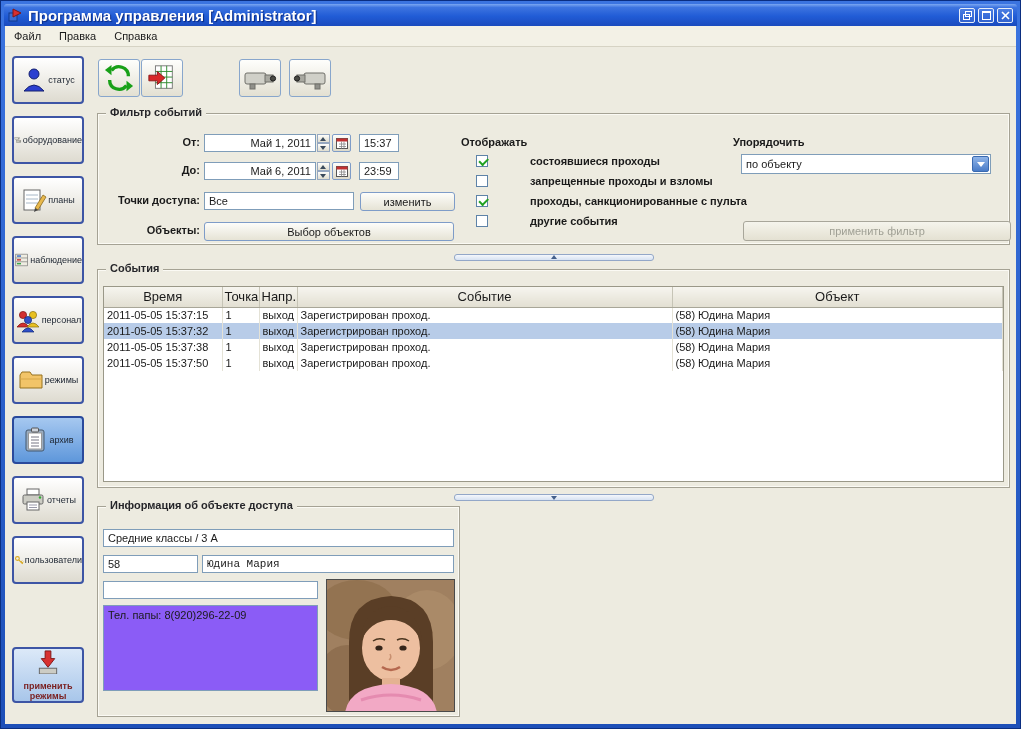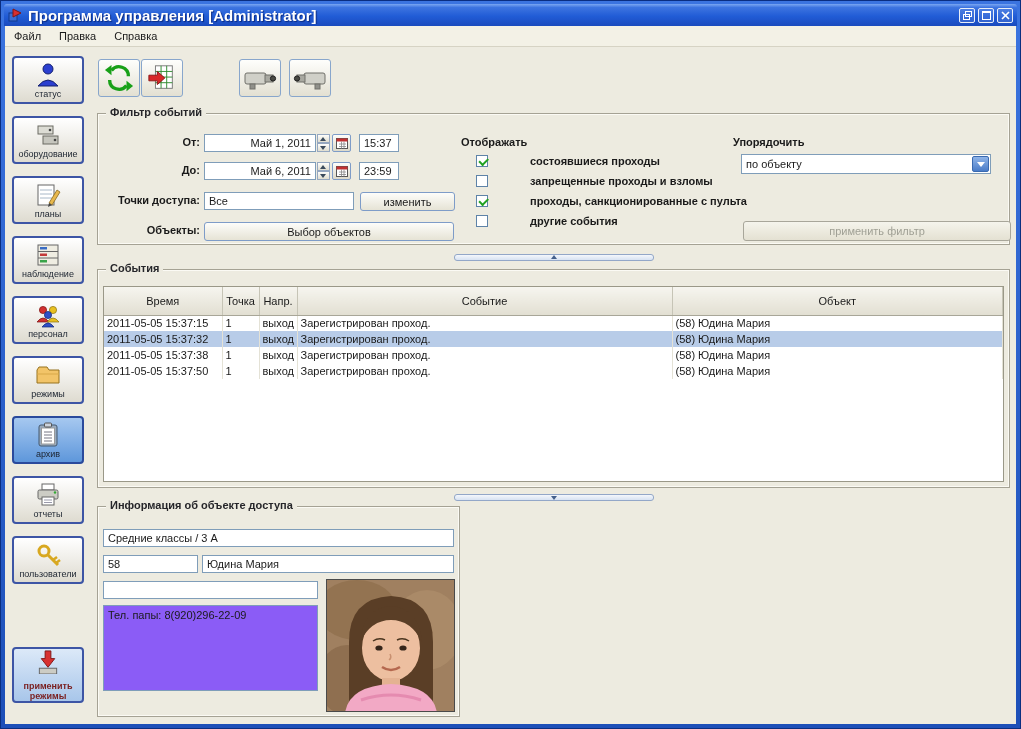--- a/index.html
+++ b/index.html
@@ -47,21 +47,21 @@
   .content { position:absolute; left:4px; top:46px; right:4px; bottom:4px; background:#EDEBE0; }
   
   .sidebar {
     position:absolute; left:0; top:0; width:86px; height:100%;
     padding-top:9px; display:flex; flex-direction:column; align-items:center; gap:12px;
   }
   .side-btn {
     width:72px; height:48px; flex:0 0 48px;
     border:2px solid #3D55A5; border-radius:4px;
     background:linear-gradient(180deg,#FFFFFF,#DEDBD0);
-    display:flex; flex-direction:column; align-items:center; justify-content:center; gap:1px;
+    display:flex; flex-direction:row; align-items:center; justify-content:center; gap:1px;
   }
   .side-btn.selected { background:linear-gradient(180deg,#A6C8F0,#5E97DB); border-color:#2A4A9C; }
   .side-btn .lbl { font-size:9px; color:#1C2430; line-height:10px; text-align:center; }
   .apply-btn {
     position:absolute; left:7px; bottom:21px; width:72px; height:56px;
     border:2px solid #3D55A5; border-radius:4px;
     background:linear-gradient(180deg,#DCE9F8,#A8C6EA);
     display:flex; flex-direction:column; align-items:center; justify-content:center; gap:7px;
   }
   .apply-btn .lbl { font-size:9px; font-weight:bold; color:#7A1F1F; text-align:center; line-height:10px; width:64px; }
@@ -134,21 +134,21 @@
     position:absolute; left:363px; width:200px; height:7px;
     background:linear-gradient(180deg,#F4F7FC,#D7E2F2);
     border:1px solid #93A7C8; border-radius:3px;
   }
   .splitter.up::after { content:""; position:absolute; left:50%; margin-left:-3px; top:0px; border-left:3px solid transparent; border-right:3px solid transparent; border-bottom:4px solid #44608C; }
   .splitter.down::after { content:""; position:absolute; left:50%; margin-left:-3px; top:1px; border-left:3px solid transparent; border-right:3px solid transparent; border-top:4px solid #44608C; }
   
   .table-wrap { position:absolute; left:5px; top:16px; right:5px; bottom:5px; background:#fff; border:1px solid #9A9888; overflow:hidden; }
   table { border-collapse:collapse; width:100%; table-layout:fixed; }
   th {
-    height:28px; font-weight:normal; font-size:11px;
+    height:20px; font-weight:normal; font-size:13px;
     background:linear-gradient(180deg,#F6F5EF,#E2DFD2);
     border-right:1px solid #C6C4B6; border-bottom:1px solid #A8A698;
     text-align:center; padding:0 2px; overflow:hidden; white-space:nowrap;
   }
   td { height:16px; padding:0 3px; border-right:1px solid #E4E2D6; white-space:nowrap; overflow:hidden; font-size:11px; }
   tr.selected td { background:#B8CCE8; }
   
   .notes { position:absolute; left:5px; top:98px; width:215px; height:86px; background:#8b5cf6; border:1px solid #7F9DB9; padding:3px 4px; overflow:hidden; }
   .photo { position:absolute; left:228px; top:72px; width:129px; height:133px; border:1px solid #4A4A4A; overflow:hidden; }
 </style>
@@ -440,21 +440,21 @@
           </table>
         </div>
       </div>
 
       <div class="splitter down" style="top:447px;"></div>
 
       <div class="group info-group">
         <span class="gtitle">Информация об объекте доступа</span>
         <div class="textfield" style="left:5px;top:22px;width:351px;">Средние классы / 3 А</div>
         <div class="textfield" style="left:5px;top:48px;width:95px;">58</div>
-        <div class="textfield" style="left:104px;top:48px;width:252px;">Юдина Мария</div>
+        <div class="textfield" style="left:104px;top:48px;width:252px;font-family:Liberation Mono, monospace;">Юдина Мария</div>
         <div class="textfield" style="left:5px;top:74px;width:215px;"></div>
         <div class="notes">Тел. папы: 8(920)296-22-09</div>
         <div class="photo">
           <svg viewBox="0 0 129 133" width="129" height="133">
             <rect width="129" height="133" fill="#A08060"></rect>
             <ellipse cx="30" cy="30" rx="40" ry="30" fill="#8A6A48" opacity="0.6"></ellipse>
             <ellipse cx="100" cy="50" rx="35" ry="40" fill="#B49470" opacity="0.5"></ellipse>
             <ellipse cx="20" cy="100" rx="30" ry="35" fill="#7E5E40" opacity="0.5"></ellipse>
             <path d="M22 133 L22 62 Q22 18 64 16 Q106 18 106 62 L106 133 Z" fill="#5A3E26"></path>
             <ellipse cx="64" cy="68" rx="29" ry="33" fill="#EDBFA0"></ellipse>

